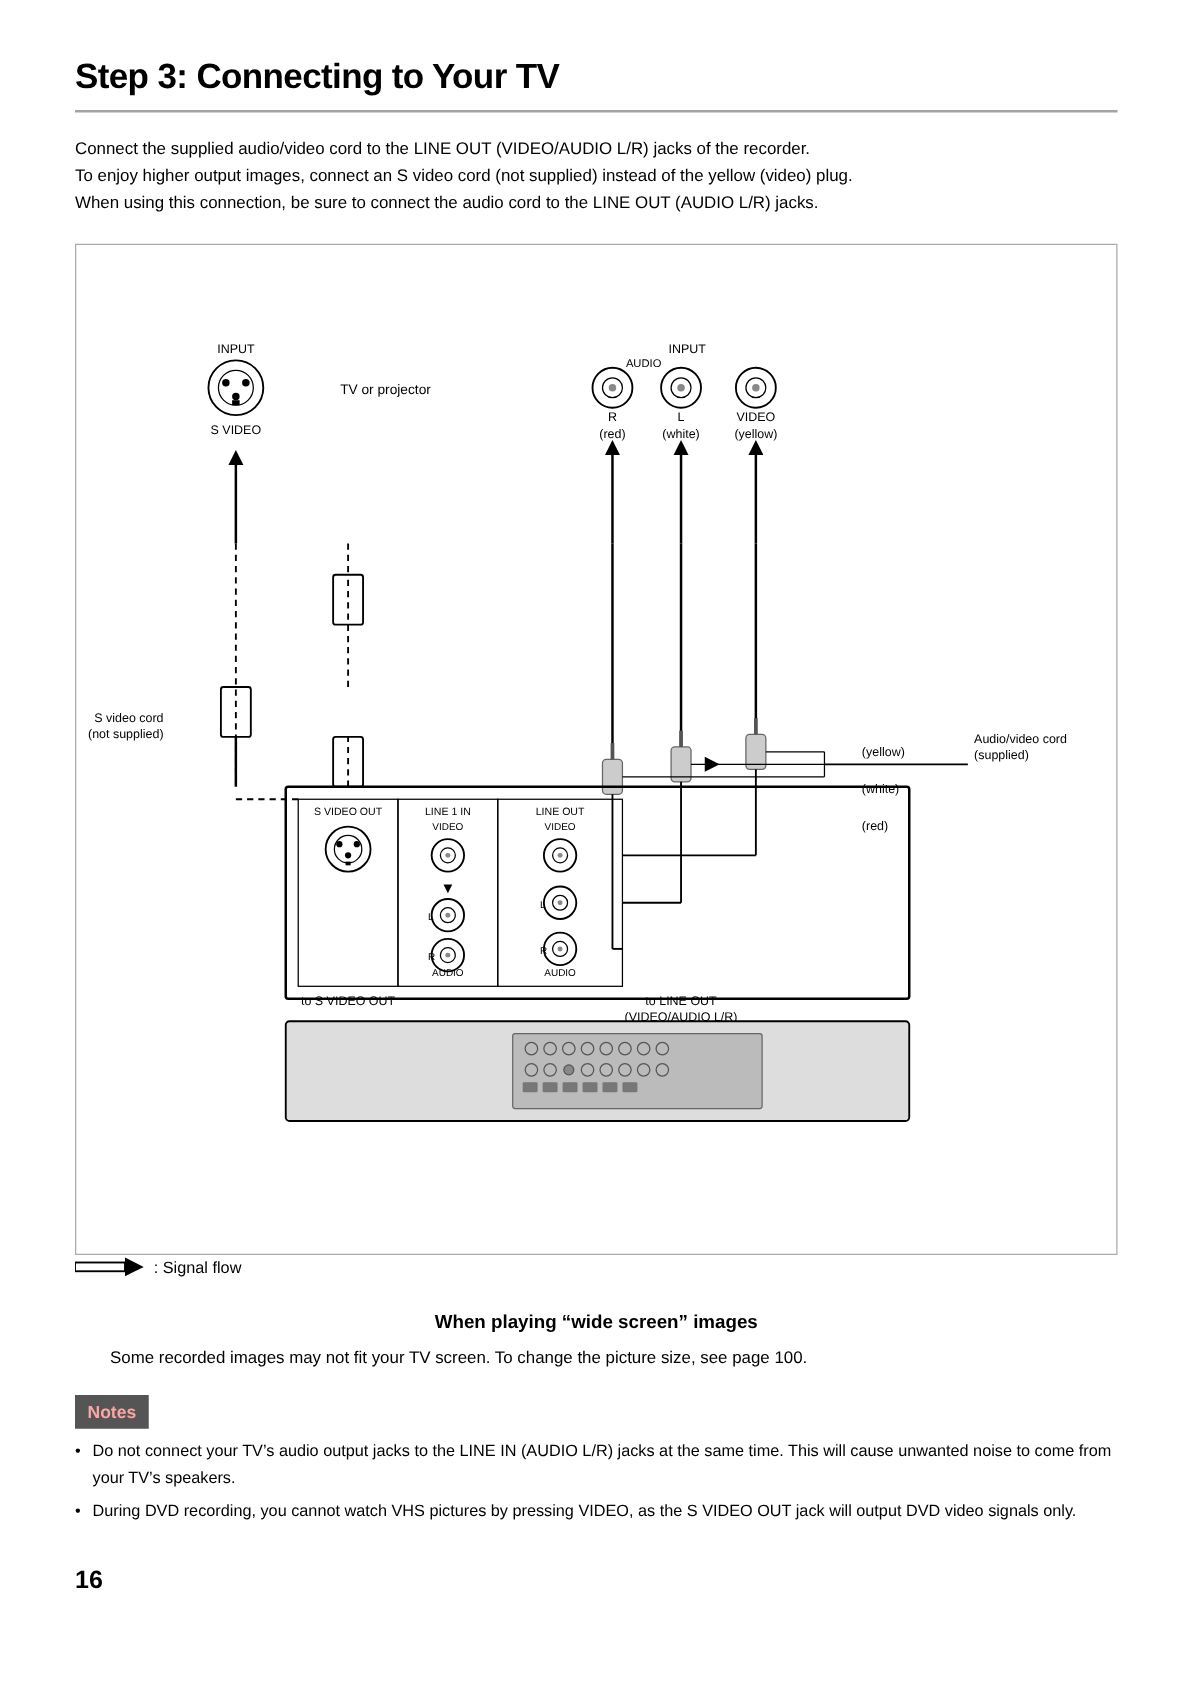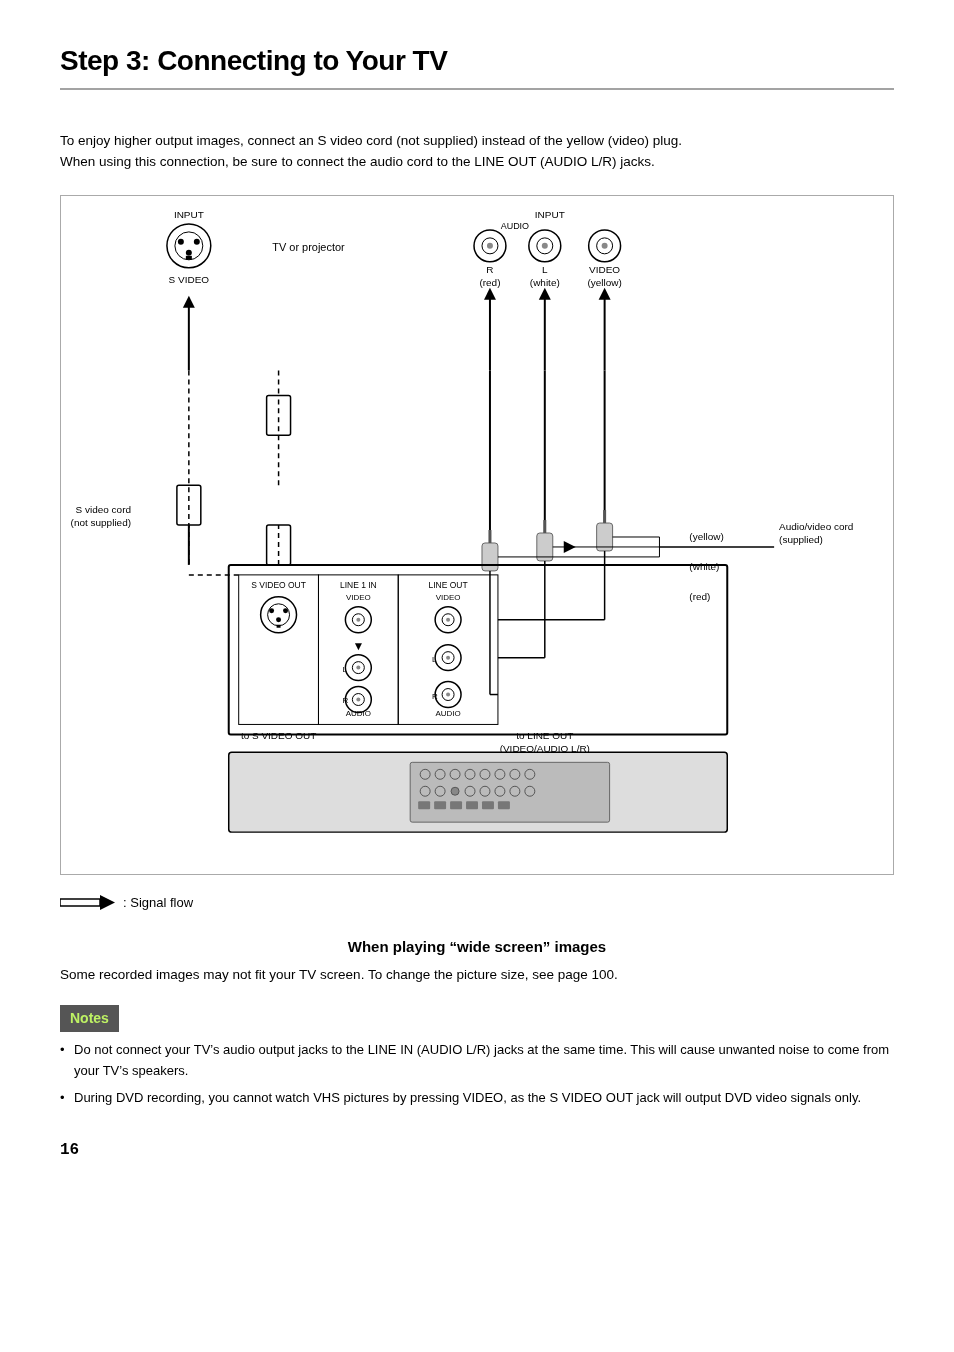--- a/index.html
+++ b/index.html
@@ -22,25 +22,24 @@
       letter-spacing: -0.5px;
     }
     .intro-text {
       margin-bottom: 22px;
       font-size: 13.5px;
       line-height: 1.6;
     }
     
     .diagram-container {
       border: 1.5px solid #aaa;
-      margin-bottom: 18px;
       position: relative;
       background: #fff;
       width: 100%;
-      height: 680px;
+      height: 809px;
       overflow: hidden;
     }
     .diagram-svg {
       width: 100%;
       height: 100%;
     }
     
     .signal-legend {
       display: flex;
       gap: 8px;
@@ -50,25 +49,26 @@
     
     .wide-screen-heading {
       font-size: 15px;
       font-weight: 700;
       margin-bottom: 6px;
       text-align: center;
     }
     .wide-screen-text {
       font-size: 13.5px;
       margin-bottom: 20px;
+      margin-left: 28px;
     }
     
     .notes-box {
       background: #555;
-      color: #bef264;
+      color: #fca5a5;
       font-weight: 700;
       font-size: 14px;
       padding: 3px 10px;
       display: inline-block;
       margin-bottom: 8px;
     }
     .notes-list {
       list-style: none;
       font-size: 13px;
       line-height: 1.6;
@@ -79,32 +79,31 @@
       margin-bottom: 6px;
     }
     .notes-list li::before {
       content: "•";
       position: absolute;
       left: 0;
     }
     
     .page-number {
       font-weight: 700;
-      font-size: 16px;
+      font-size: 20px;
       margin-top: 30px;
-      font-family: Liberation Mono, monospace;
     }
   </style>
 </head>
 <body>
 
 <h1>Step 3: Connecting to Your TV</h1>
 
 <div class="intro-text">
-  <br>
+  <span>Connect the supplied audio/video cord to the LINE OUT (VIDEO/AUDIO L/R) jacks of the recorder.</span><br>
   <span>To enjoy higher output images, connect an S video cord (not supplied) instead of the yellow (video) plug.</span><br>
   <span>When using this connection, be sure to connect the audio cord to the LINE OUT (AUDIO L/R) jacks.</span>
 </div>
 
 <div class="diagram-container">
   <svg class="diagram-svg" viewBox="0 0 834 680" xmlns="http://www.w3.org/2000/svg" font-family="Arial, sans-serif" font-size="11">
 
     <text x="128" y="22" font-size="10" text-anchor="middle">INPUT</text>
 
     <circle cx="128" cy="50" r="22" fill="none" stroke="#000" stroke-width="1.5"></circle>

